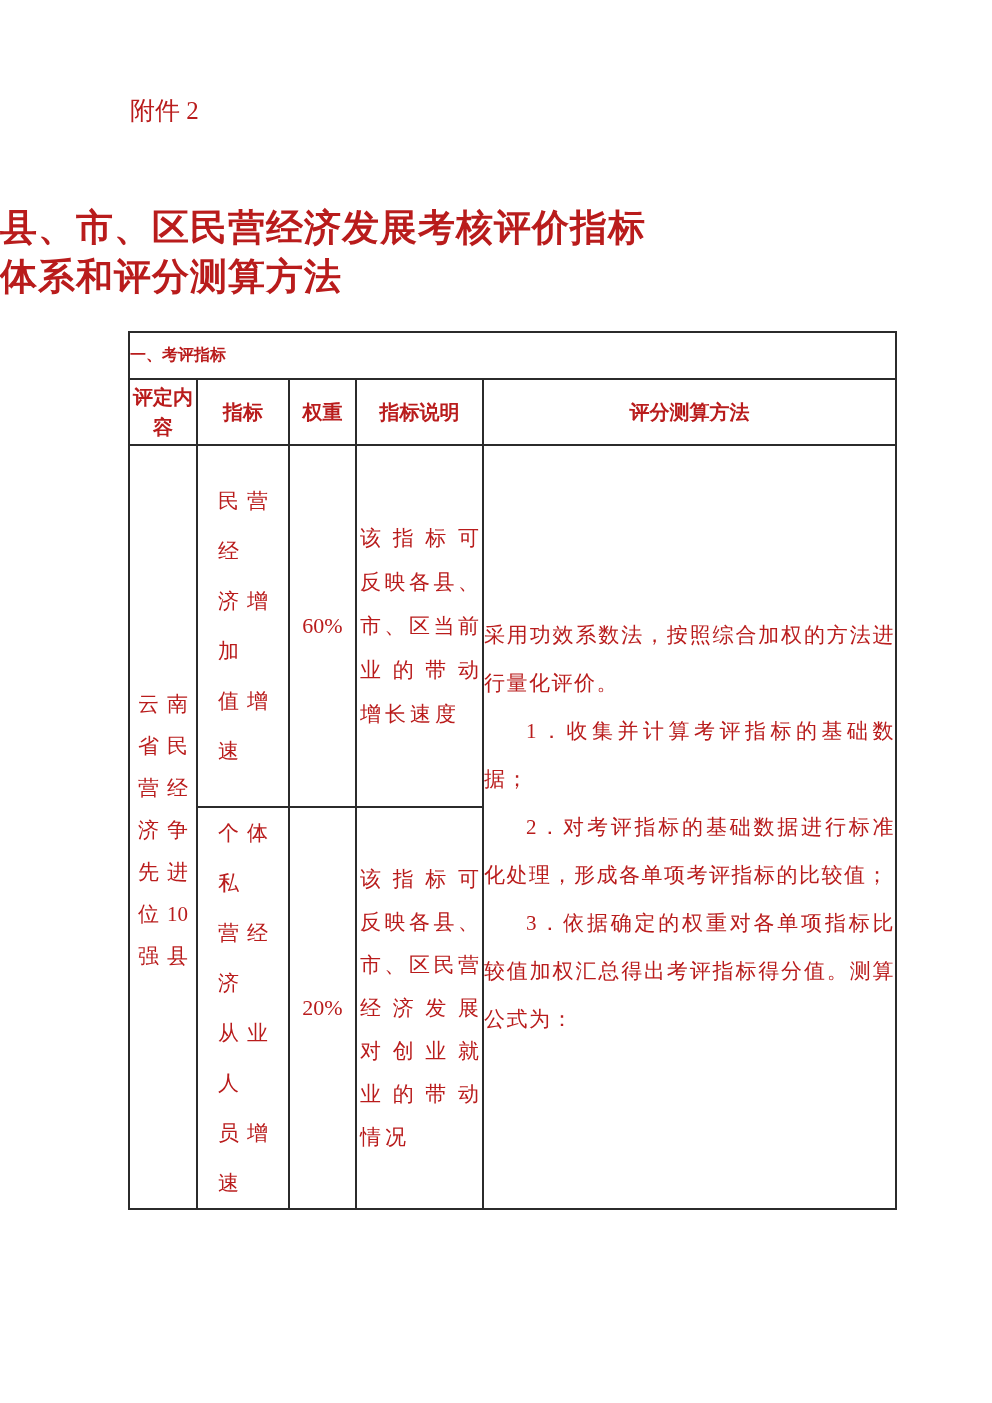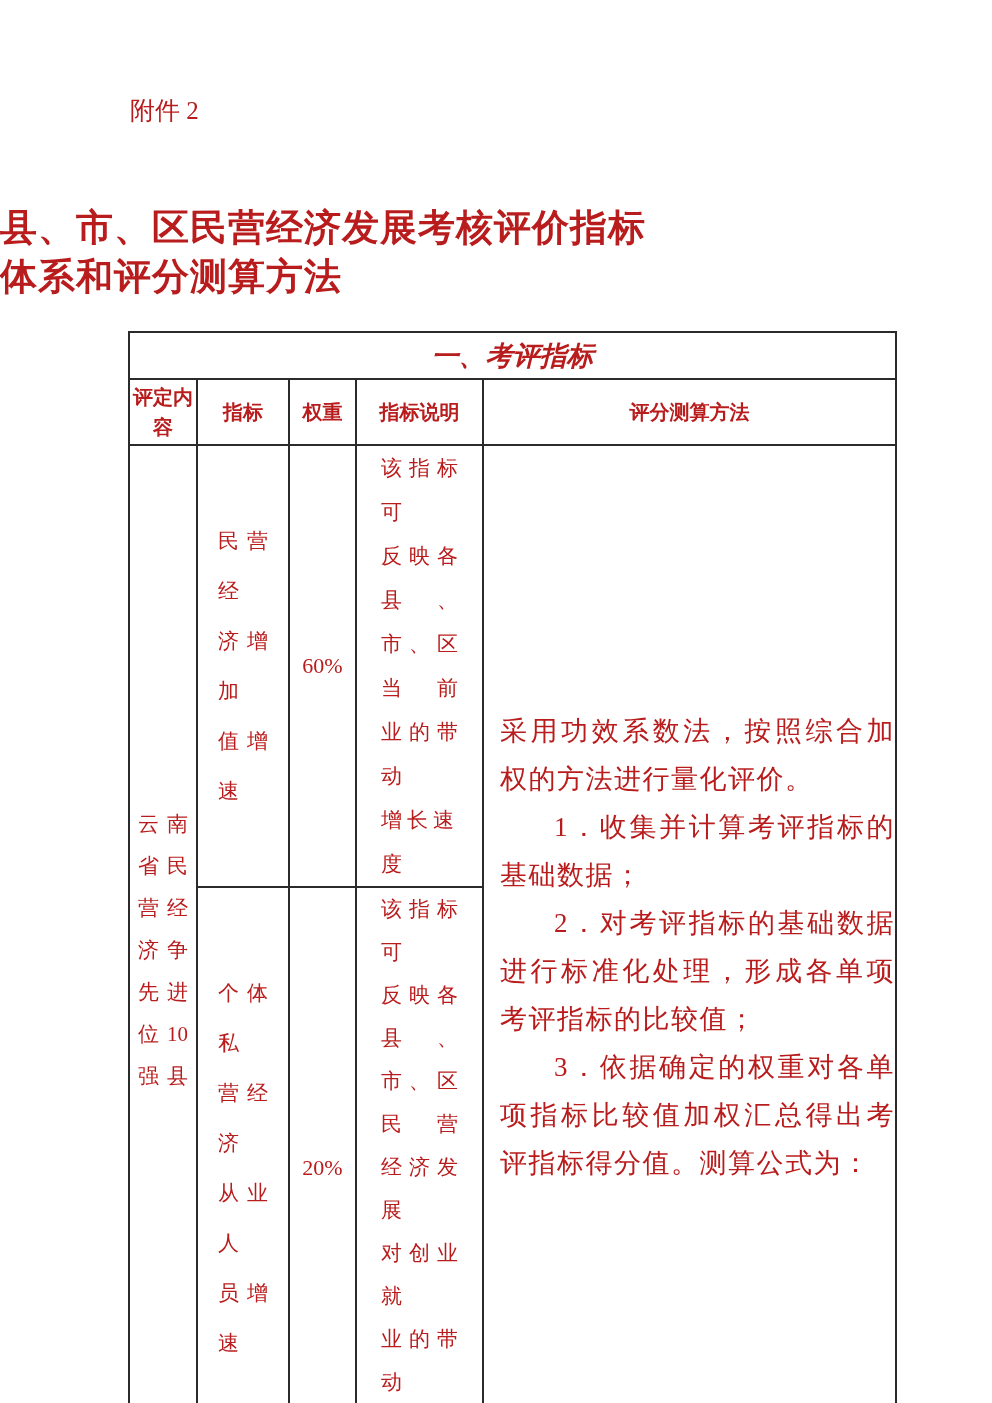--- a/index.html
+++ b/index.html
@@ -45,24 +45,23 @@
   }
   .eval-table td, .eval-table th {
     border: 2px solid #2b2b2b;
     padding: 0;
     vertical-align: middle;
   }
   .section-cell {
     height: 45px;
     font-family: "Liberation Sans", sans-serif;
     font-weight: bold;
-    font-size: 27px;
-    text-align: center;
+    font-size: 16px;
+    text-align: left;
     padding-left: 9px;
-    font-style: italic;
   }
   .head-row th {
     height: 64px;
     font-family: "Liberation Sans", sans-serif;
     font-weight: bold;
     font-size: 20px;
     line-height: 30px;
     text-align: center;
   }
   tr.data-row-1 { height: 362px; }
@@ -83,21 +82,21 @@
     text-align: justify;
     text-align-last: justify;
   }
   .lines-box { padding: 0 20px; }
   .ind-line {
     font-size: 21px;
     line-height: 50px;
     text-align: justify;
     text-align-last: justify;
   }
-  .desc-box { padding: 0 24px; }
+  .desc-box { padding: 0 3px; }
   .desc-line {
     font-size: 21px;
     line-height: 44px;
     text-align: justify;
     text-align-last: justify;
   }
   .desc-line-r2 { line-height: 43px; }
   .desc-line-last {
     text-align-last: left;
     letter-spacing: 4px;
@@ -107,25 +106,24 @@
     font-size: 22px;
     font-family: "Liberation Serif", serif;
     margin-left: 8px;
   }
   .method-cell {
     vertical-align: middle;
     padding: 0 13px 22px 13px;
   }
   .method-cell p {
     margin: 0;
-    font-size: 27px;
+    font-size: 21px;
     line-height: 48px;
     letter-spacing: 1.5px;
     text-align: justify;
-    padding-left: 16px;
   }
   .method-cell p.step { text-indent: 2em; }
 </style>
 </head>
 <body>
 
 <div class="page">
 
   <div class="attachment">附件 2</div>
 

